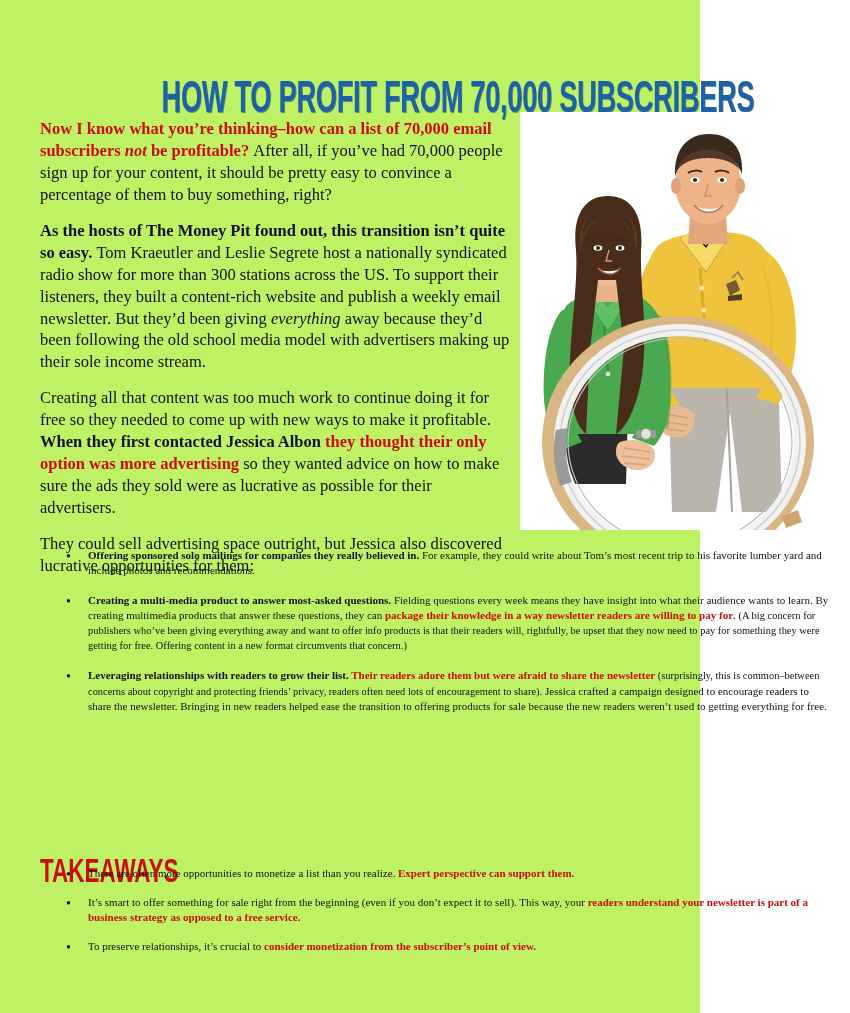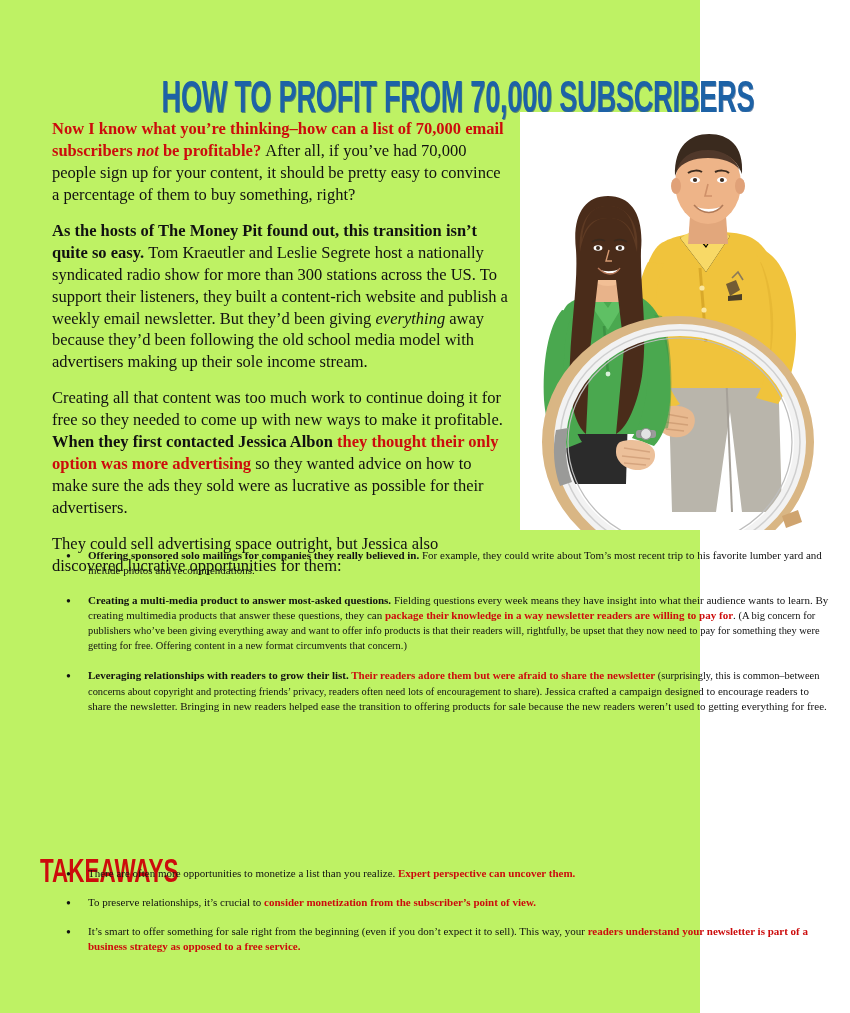--- a/index.html
+++ b/index.html
@@ -54,21 +54,21 @@
   .photo svg { display: block; }
 
   
   .col-left {
     position: absolute;
     left: 40px;
     top: 118px;
     width: 470px;
   }
   .col-left p {
-    margin: 0 0 14px 12px;
+    margin: 0 0 14px 0;
     font-size: 16.5px;
     line-height: 1.33;
     text-align: left;
   }
 
   
   .bullets {
     position: absolute;
     left: 40px;
     top: 548px;
@@ -305,24 +305,24 @@
         <span class="r-bold">Leveraging relationships with readers to grow their list. </span><span class="r-bold-red">Their readers adore them but were afraid to share the newsletter </span><span class="r-italic-small">(surprisingly, this is common–between concerns about copyright and protecting friends’ privacy, readers often need lots of encouragement to share)</span><span class="r-plain">. Jessica crafted a campaign designed to encourage readers to share the newsletter. Bringing in new readers helped ease the transition to offering products for sale because the new readers weren’t used to getting everything for free.</span>
       </li>
     </ul>
   </div>
 
   <h2 class="takeaways-head">TAKEAWAYS</h2>
 
   <div class="takeaways">
     <ul>
       <li>
-        <span class="r-plain">There are often more opportunities to monetize a list than you realize. </span><span class="r-bold-red">Expert perspective can uncover them.</span>
+        <span class="r-plain">There are often more opportunities to monetize a list than you realize. </span><span class="r-bold-red">Expert perspective can support them.</span>
+      </li>
+      <li>
+        <span class="r-plain">It’s smart to offer something for sale right from the beginning (even if you don’t expect it to sell). This way, your </span><span class="r-bold-red">readers understand your newsletter is part of a business strategy as opposed to a free service.</span>
       </li>
       <li>
         <span class="r-plain">To preserve relationships, it’s crucial to </span><span class="r-bold-red">consider monetization from the subscriber’s point of view.</span>
-      </li>
-      <li>
-        <span class="r-plain">It’s smart to offer something for sale right from the beginning (even if you don’t expect it to sell). This way, your </span><span class="r-bold-red">readers understand your newsletter is part of a business strategy as opposed to a free service.</span>
       </li>
     </ul>
   </div>
 
 </div>
 
 </body></html>

